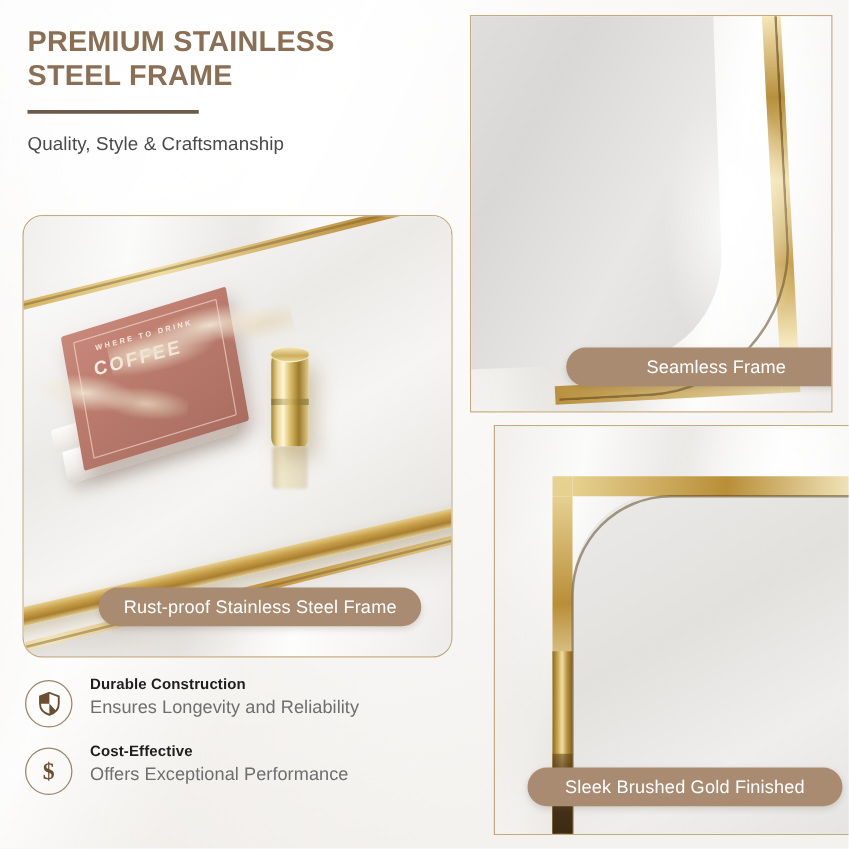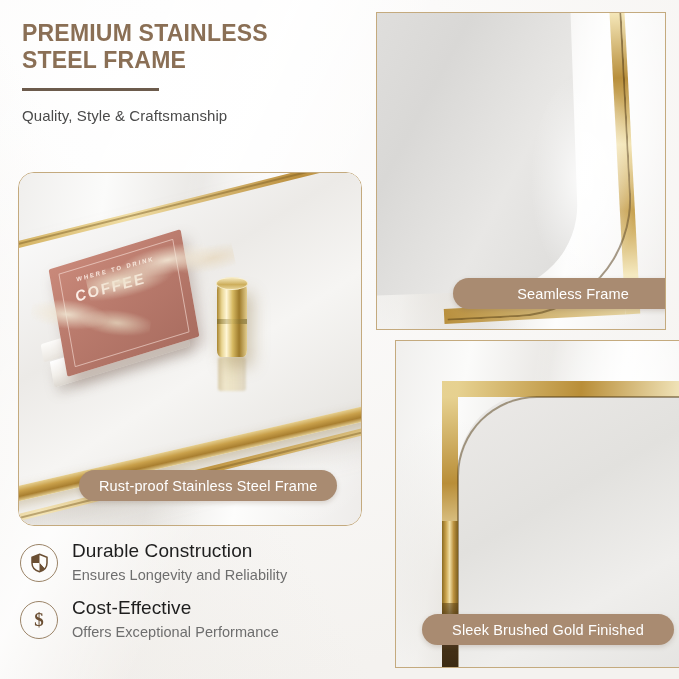--- a/index.html
+++ b/index.html
@@ -426,22 +426,22 @@
     margin-top: 4px;
     border-radius: 50%;
     border: 1.6px solid #9b8468;
     display: flex;
     align-items: center;
     justify-content: center;
     background: transparent;
   }
   .feature-text { padding-top: 0; }
   .feature-title {
-    font-size: 19px;
-    font-weight: 400;
+    font-size: 12px;
+    font-weight: 700;
     color: #1e1e1e;
     line-height: 1.2;
     letter-spacing: .1px;
   }
   .feature-sub {
     font-size: 14.5px;
     font-weight: 400;
     color: #6e6e6e;
     line-height: 1.35;
     padding-top: 3px;

